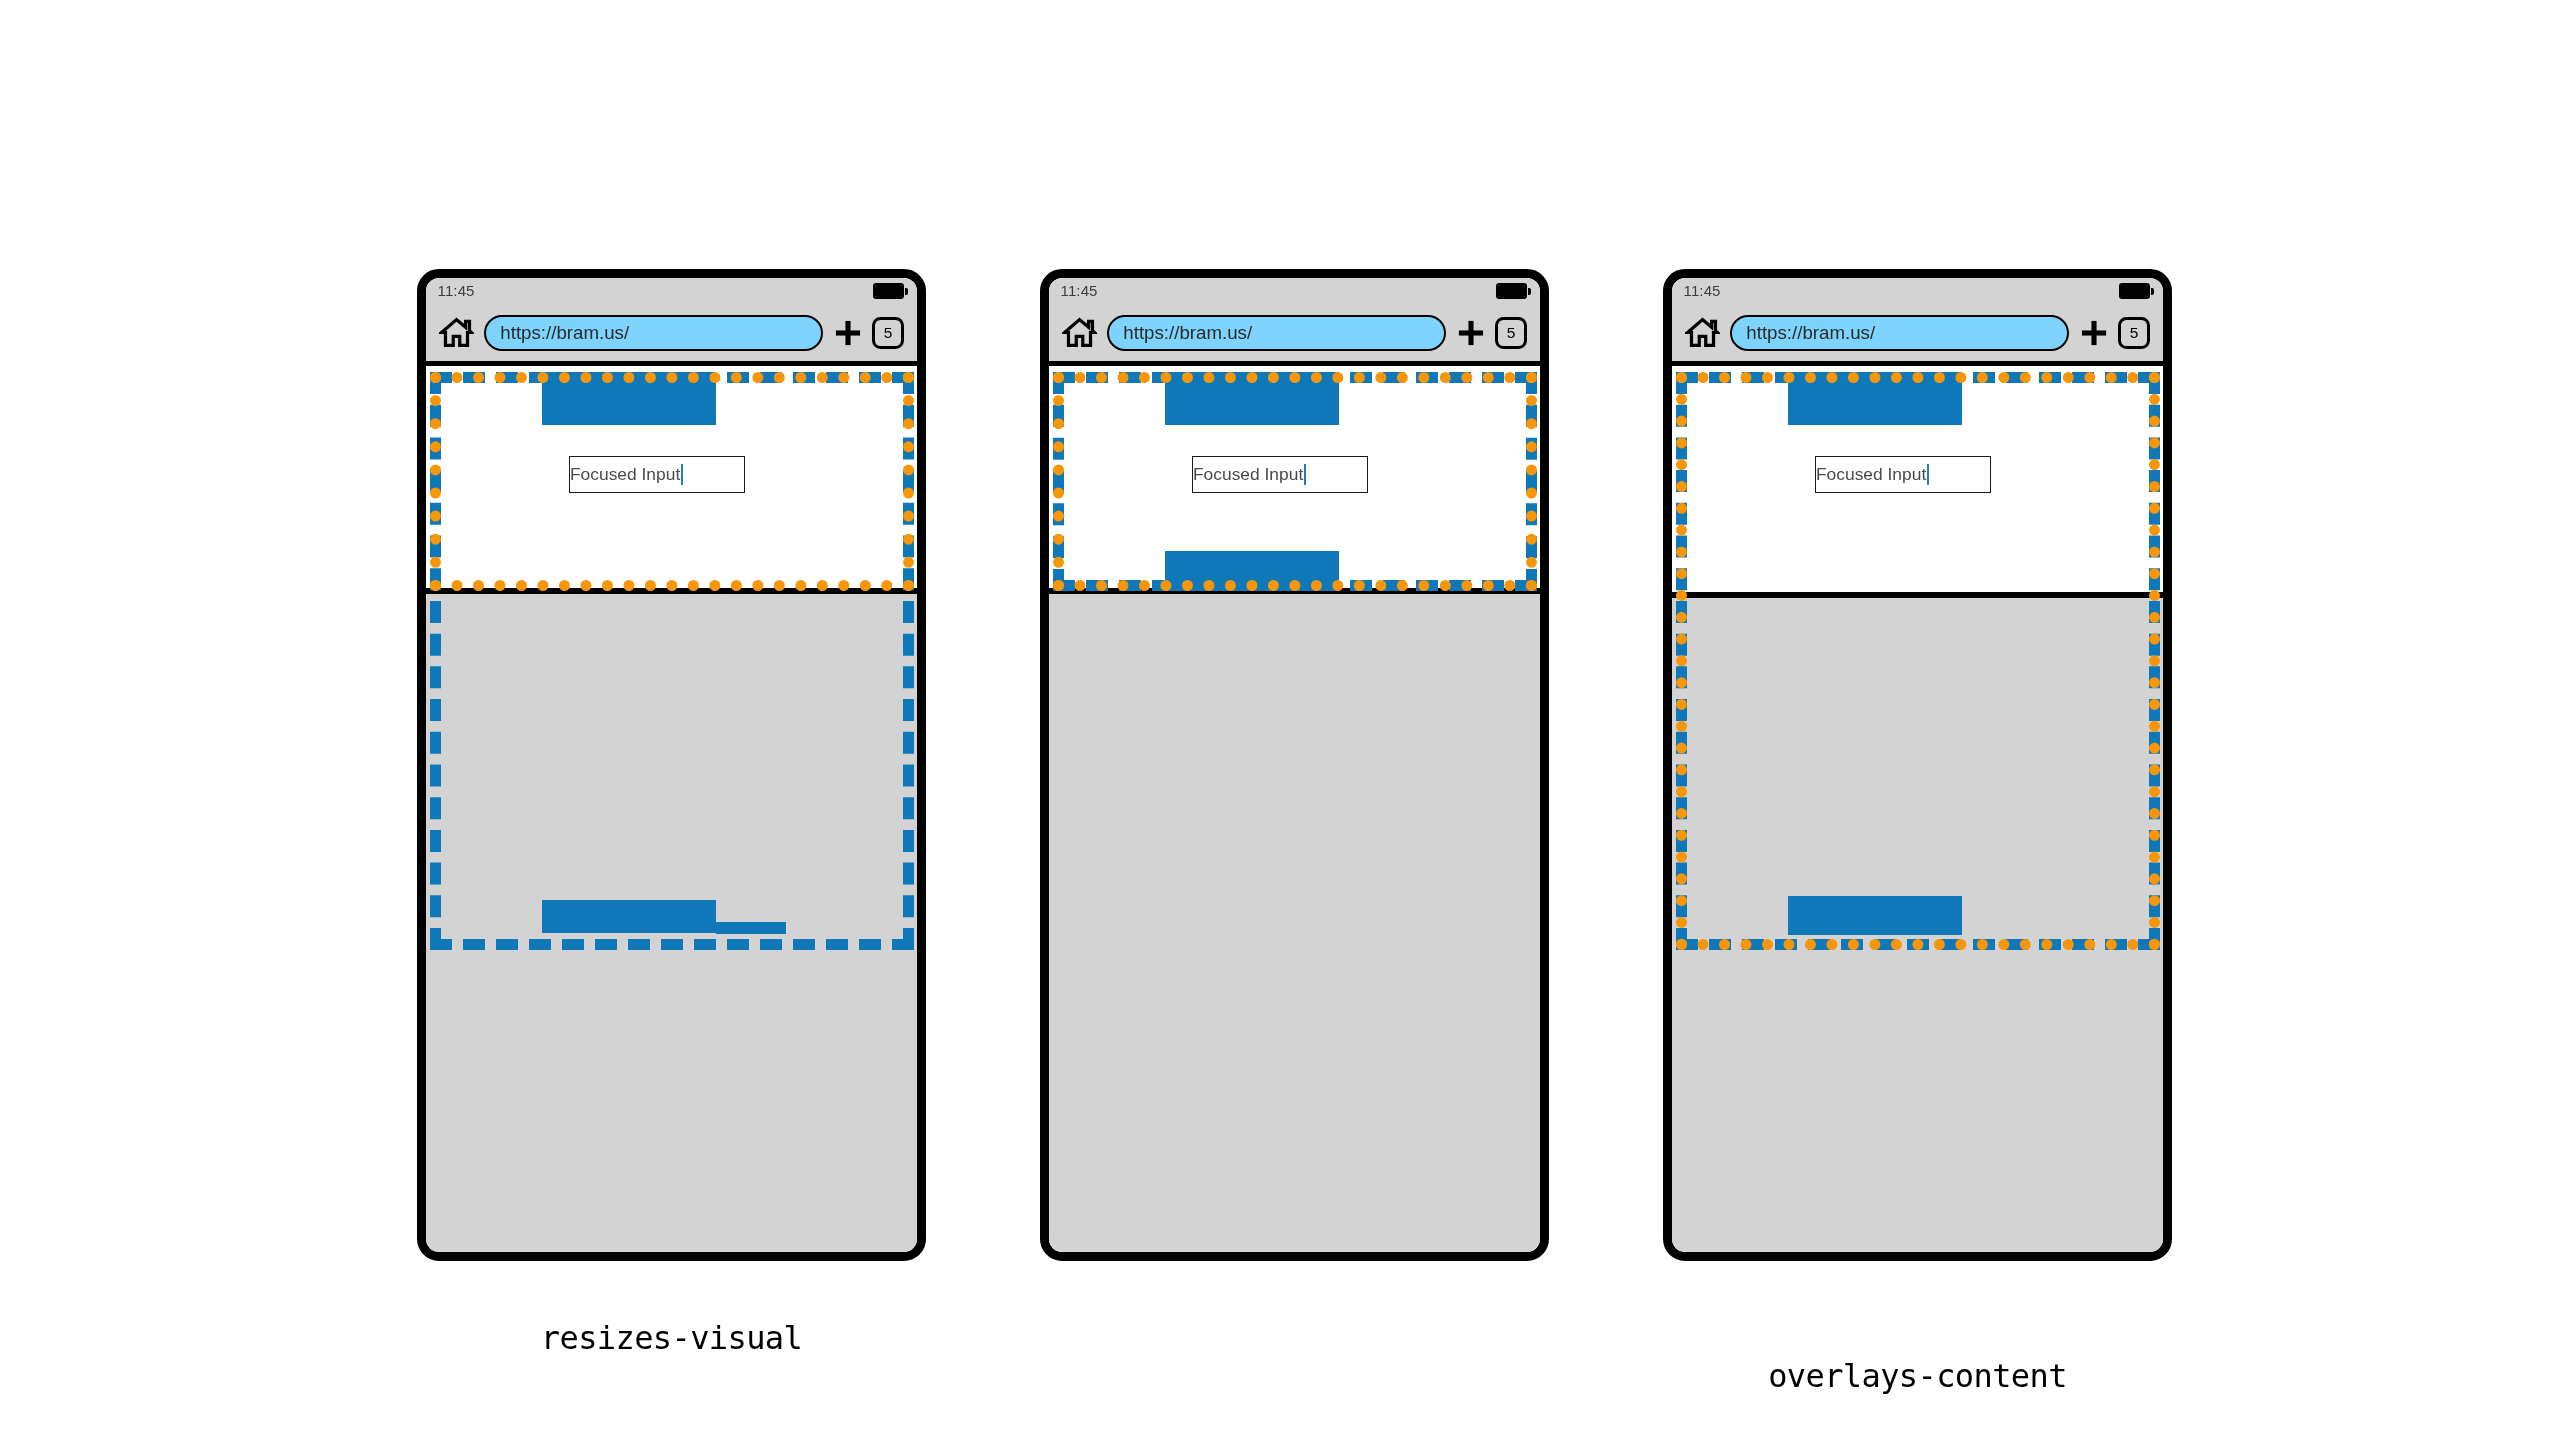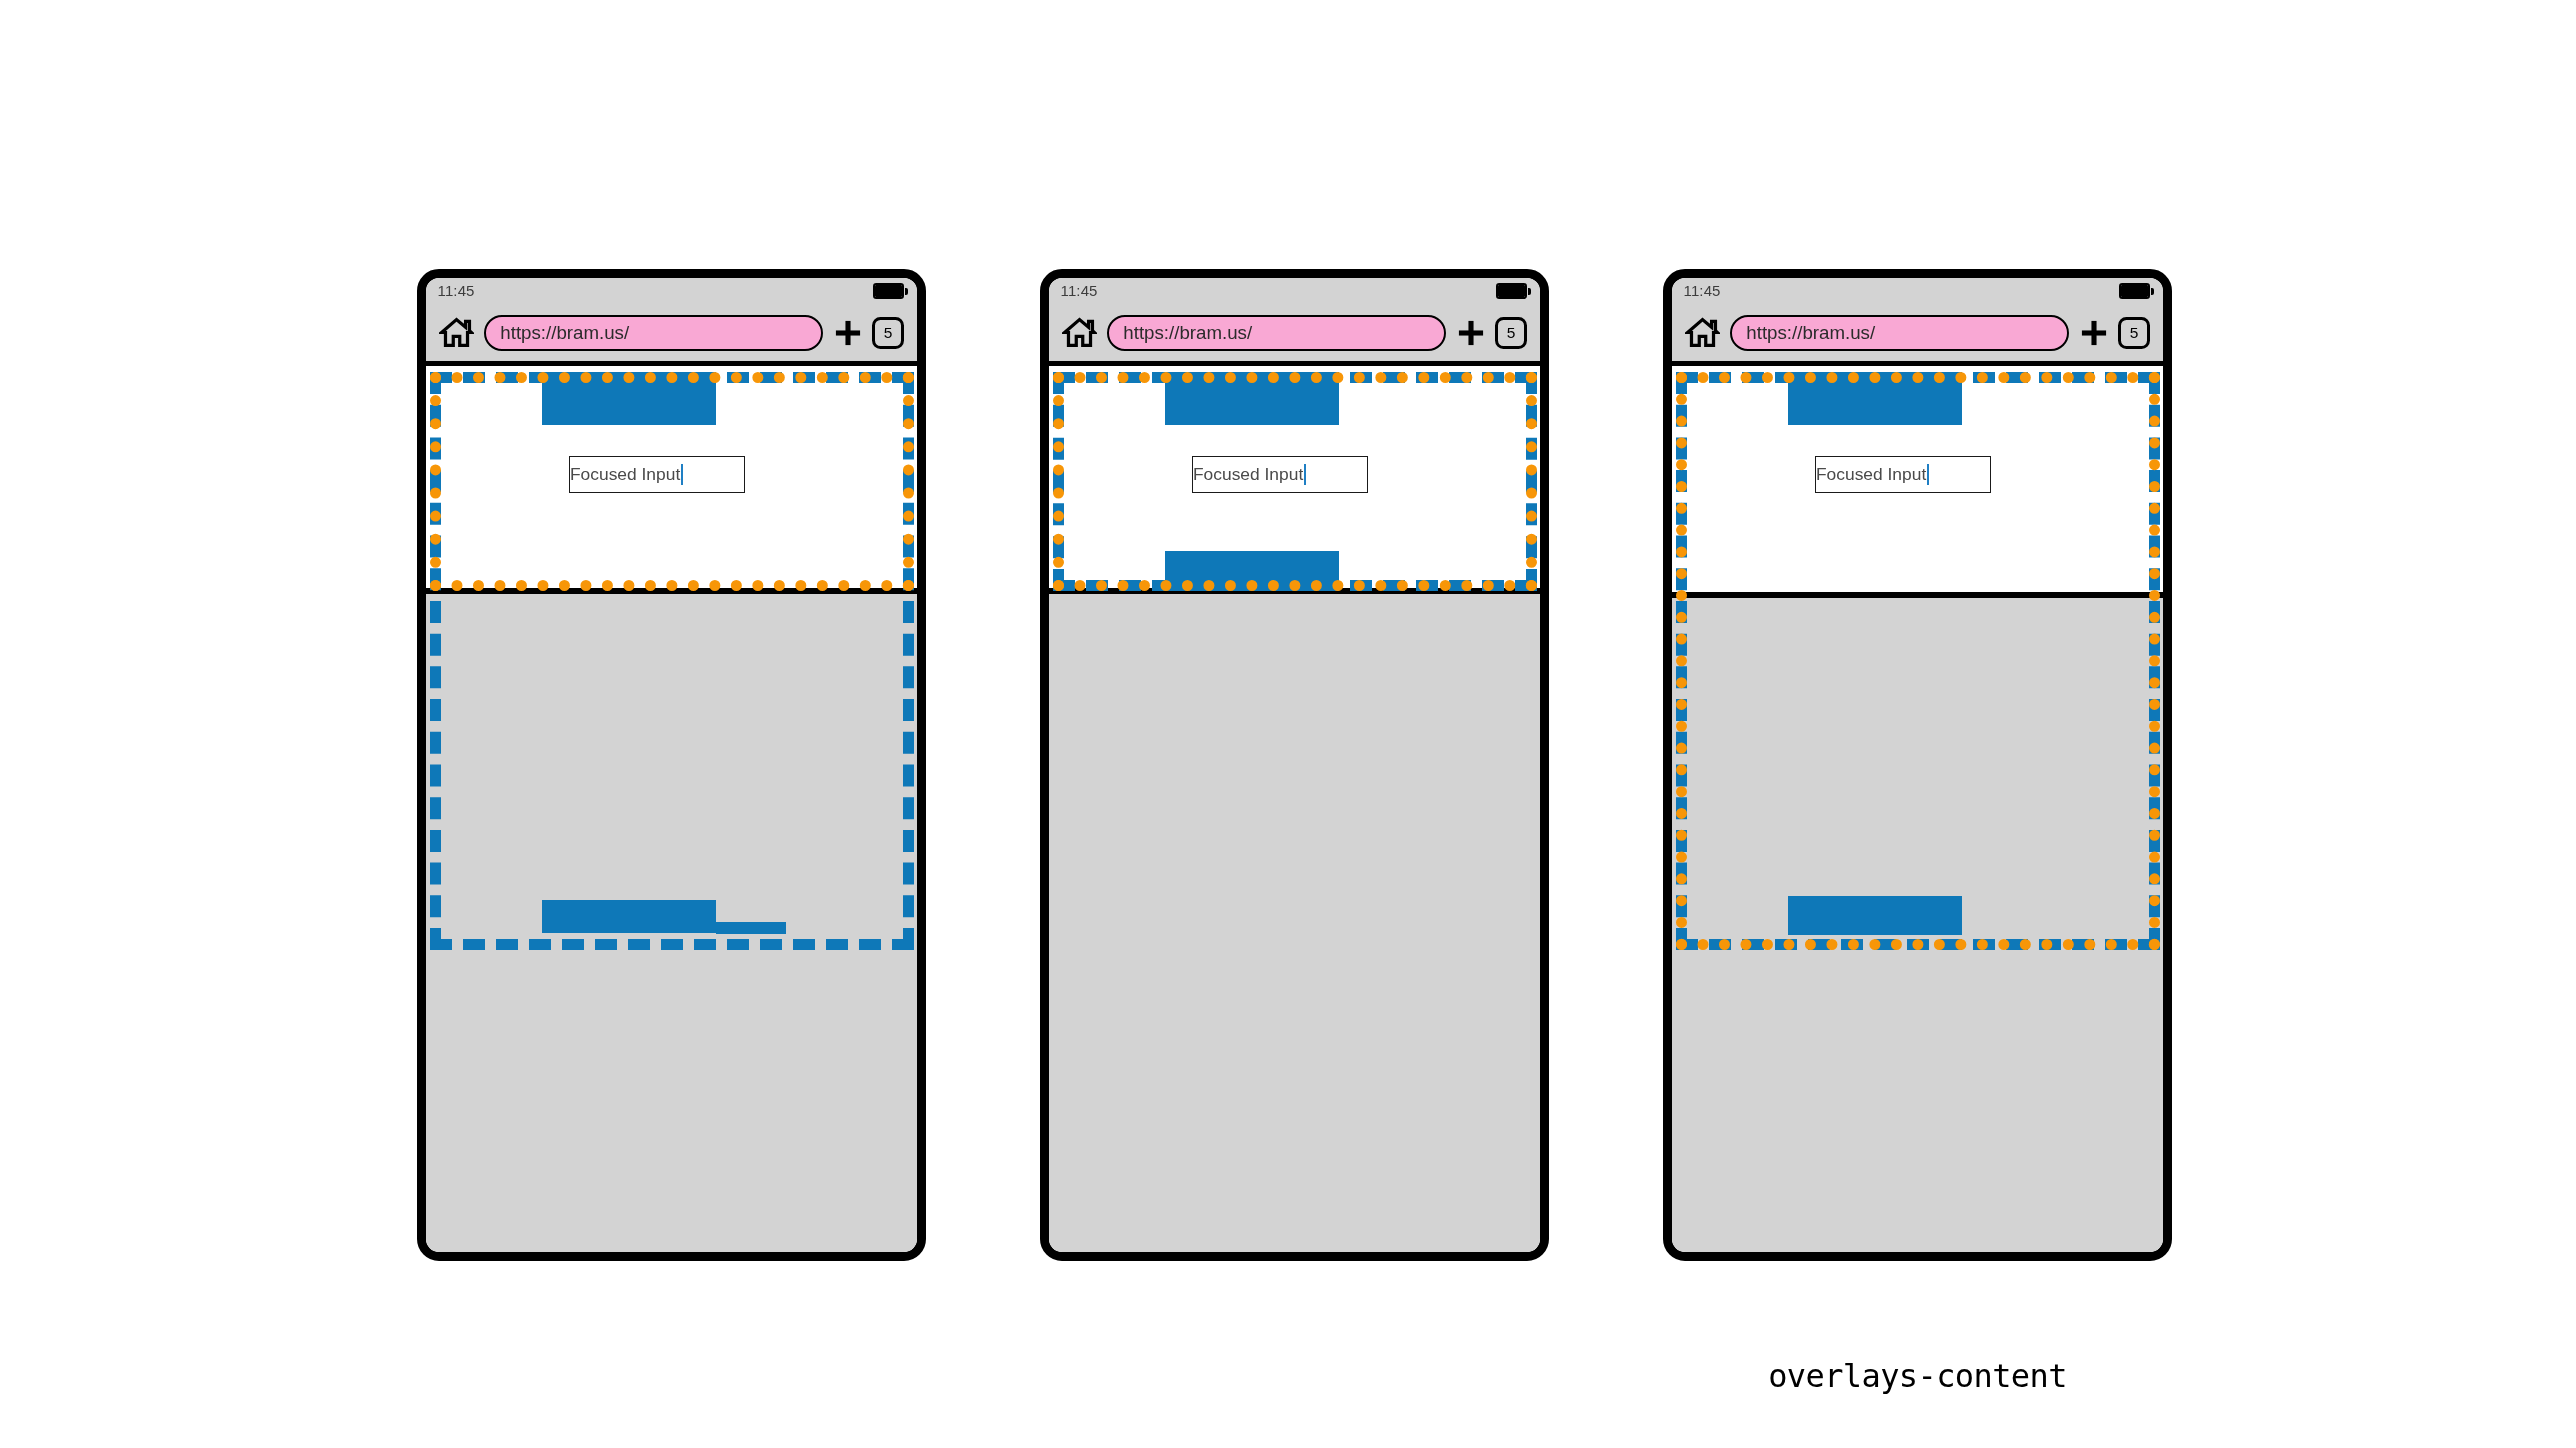--- a/index.html
+++ b/index.html
@@ -48,21 +48,21 @@
     width:3.9px;height:6.4px;background:#000;border-radius:0 1.9px 1.9px 0;
   }
   .toolbar{
     position:relative;height:57px;
     display:flex;align-items:center;
     padding:0 13px;box-sizing:border-box;gap:10.3px;
   }
   .home-icon{width:35px;height:35px;flex:0 0 auto;}
   .urlbar{
     flex:1 1 auto;height:36px;
-    background:#f9a8d4;
+    background:#7dd3fc;
     border:2.6px solid #000;border-radius:19.3px;
     box-sizing:border-box;
     display:flex;align-items:center;
     padding-left:14px;
     font-size:18.7px;color:#2b2b2b;
     overflow:hidden;white-space:nowrap;
   }
   .plus-icon{width:28px;height:28px;flex:0 0 auto;}
   .tabcount{
     flex:0 0 auto;
@@ -180,20 +180,21 @@
 
       <div class="vv-ring" style="left:3.9px;top:94px;width:484px;height:219px;"></div>
 
       <div class="focused-input" style="left:143px;top:178px;width:176px;">
         <span>Focused Input</span>
           <span class="caret"></span>
       </div>
 
     </div>
   </div>
+  <div class="caption" style="left:417px;top:1283px;width:509px;">resizes-visual</div>
 
   <div class="phone" style="left:1040px;top:233px;">
     <div class="phone-inner">
 
       <div class="chrome">
         <div class="statusbar">
           <div class="clock">11:45</div>
           <div class="battery"></div>
         </div>
         <div class="toolbar">

